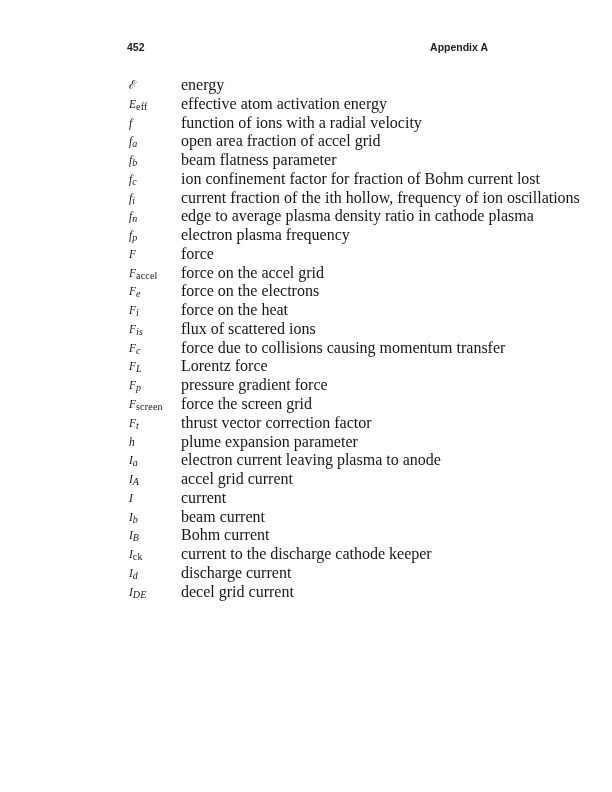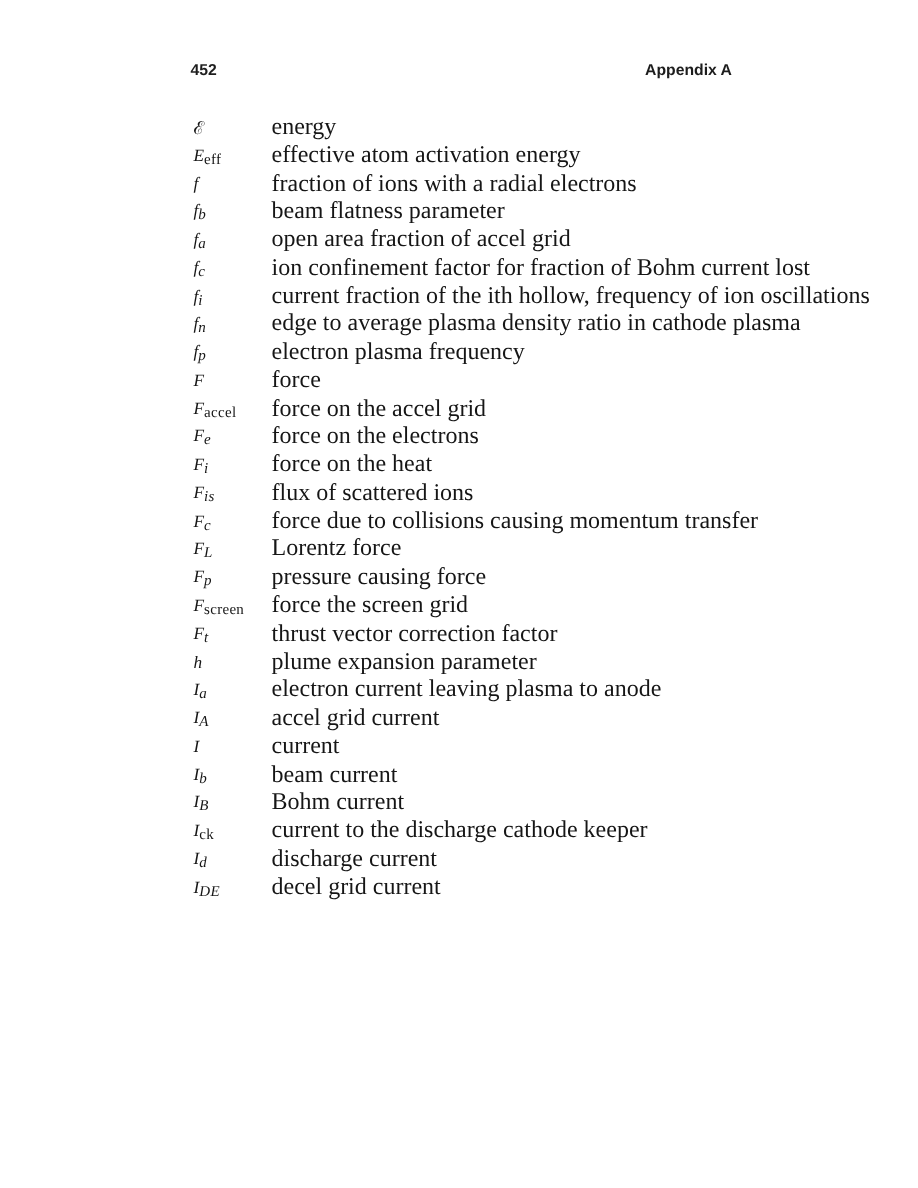--- a/index.html
+++ b/index.html
@@ -36,29 +36,29 @@
       <div class="row">
         <span class="sym"><span class="script">ℰ</span></span>
         <span class="def">energy</span>
       </div>
       <div class="row">
         <span class="sym"><span class="it">E</span><sub>eff</sub></span>
         <span class="def">effective atom activation energy</span>
       </div>
       <div class="row">
         <span class="sym"><span class="it">f</span></span>
-        <span class="def">fraction of ions with a radial electrons</span>
+        <span class="def">function of ions with a radial velocity</span>
+      </div>
+      <div class="row">
+        <span class="sym"><span class="it">f</span><sub class="it">a</sub></span>
+        <span class="def">open area fraction of accel grid</span>
       </div>
       <div class="row">
         <span class="sym"><span class="it">f</span><sub class="it">b</sub></span>
         <span class="def">beam flatness parameter</span>
-      </div>
-      <div class="row">
-        <span class="sym"><span class="it">f</span><sub class="it">a</sub></span>
-        <span class="def">open area fraction of accel grid</span>
       </div>
       <div class="row">
         <span class="sym"><span class="it">f</span><sub class="it">c</sub></span>
         <span class="def">ion confinement factor for fraction of Bohm current lost</span>
       </div>
       <div class="row">
         <span class="sym"><span class="it">f</span><sub class="it">i</sub></span>
         <span class="def">current fraction of the ith hollow, frequency of ion oscillations</span>
       </div>
       <div class="row">
@@ -92,21 +92,21 @@
       <div class="row">
         <span class="sym"><span class="it">F</span><sub class="it">c</sub></span>
         <span class="def">force due to collisions causing momentum transfer</span>
       </div>
       <div class="row">
         <span class="sym"><span class="it">F</span><sub class="it">L</sub></span>
         <span class="def">Lorentz force</span>
       </div>
       <div class="row">
         <span class="sym"><span class="it">F</span><sub class="it">p</sub></span>
-        <span class="def">pressure causing force</span>
+        <span class="def">pressure gradient force</span>
       </div>
       <div class="row">
         <span class="sym"><span class="it">F</span><sub>screen</sub></span>
         <span class="def">force the screen grid</span>
       </div>
       <div class="row">
         <span class="sym"><span class="it">F</span><sub class="it">t</sub></span>
         <span class="def">thrust vector correction factor</span>
       </div>
       <div class="row">

